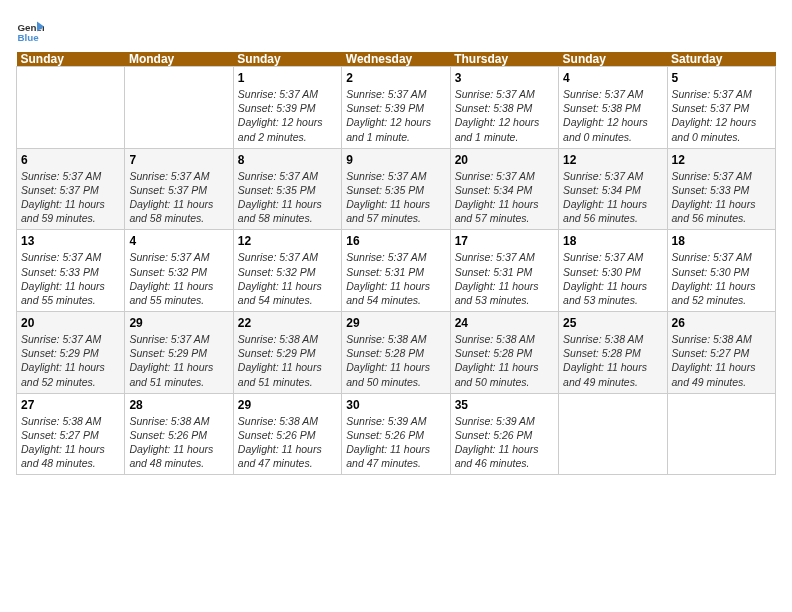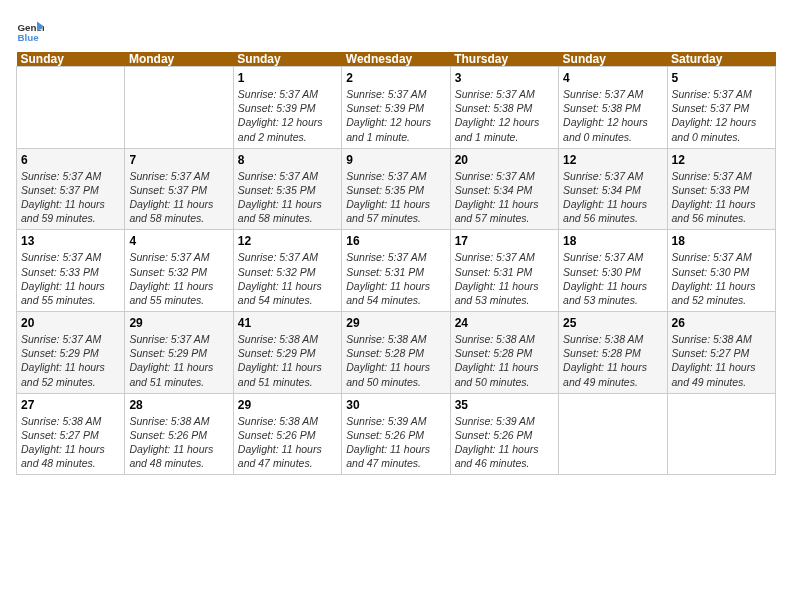--- a/index.html
+++ b/index.html
@@ -242,21 +242,21 @@
 Sunset: 5:29 PM
 Daylight: 11 hours and 52 minutes.</div>
         </td>
         <td>
           <span class="day-number">29</span>
           <div class="day-info" style="white-space: pre-line;">Sunrise: 5:37 AM
 Sunset: 5:29 PM
 Daylight: 11 hours and 51 minutes.</div>
         </td>
         <td>
-          <span class="day-number">41</span>
+          <span class="day-number">22</span>
           <div class="day-info" style="white-space: pre-line;">Sunrise: 5:38 AM
 Sunset: 5:29 PM
 Daylight: 11 hours and 51 minutes.</div>
         </td>
         <td>
           <span class="day-number">29</span>
           <div class="day-info" style="white-space: pre-line;">Sunrise: 5:38 AM
 Sunset: 5:28 PM
 Daylight: 11 hours and 50 minutes.</div>
         </td>

